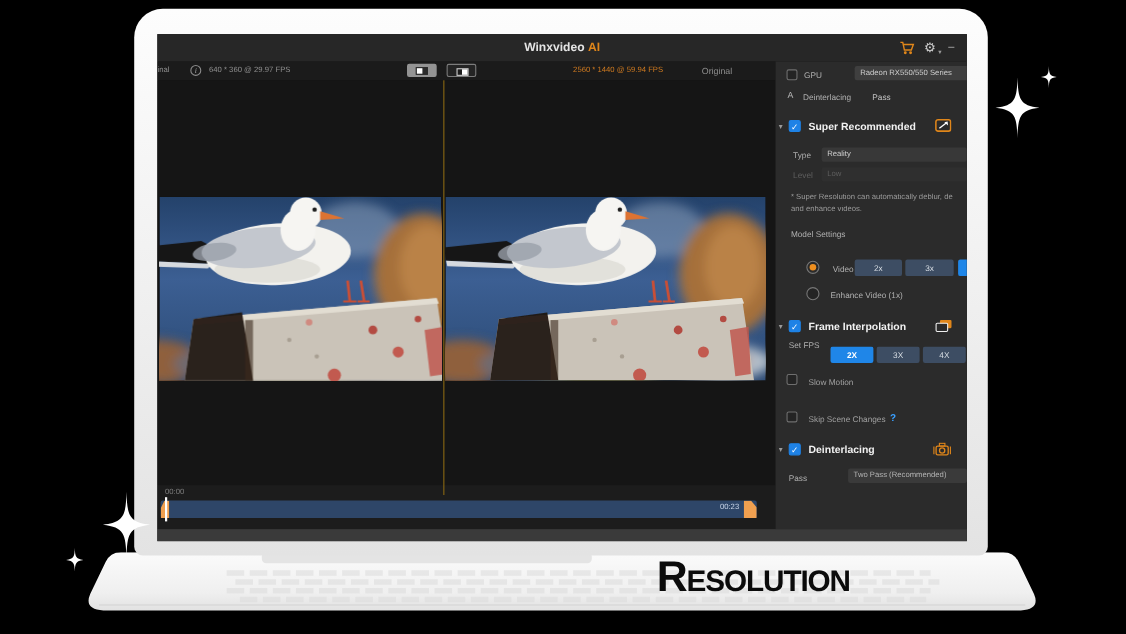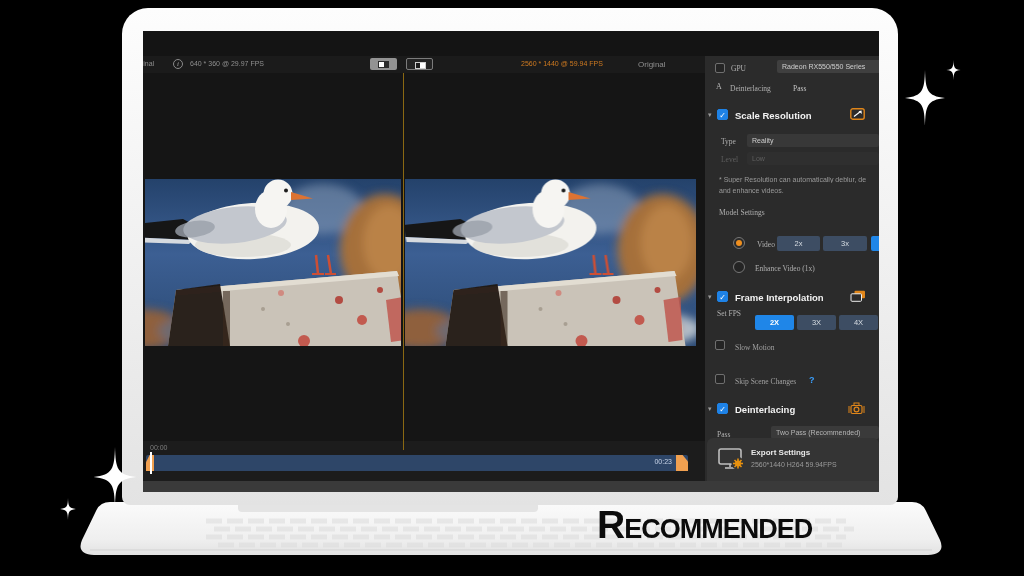--- a/index.html
+++ b/index.html
@@ -54,21 +54,21 @@
   .tl-handle-l{left:0;top:0;width:8px;height:16px;background:#f0a050;
                clip-path:polygon(0 45%,45% 0,100% 0,100% 100%,0 100%);}
   .tl-handle-r{left:530px;top:0;width:12px;height:16px;background:#f0a050;
                clip-path:polygon(0 0,55% 0,100% 40%,100% 100%,0 100%);}
   .tl-playhead{left:4px;top:-3px;width:2px;height:22px;background:#fff;}
   .tl-end{right:16px;top:3px;color:#c8d4e8;font-size:7px;}
   .bottomstrip{left:0;top:450px;width:736px;height:11px;background:#3a3a3a;}
 
   
   .panel{left:562px;top:25px;width:174px;height:425px;background:#2b2b2b;overflow:hidden;}
-  .plabel{color:#b0b0b0;font-size:7.5px;font-family:Liberation Serif, serif;}
+  .plabel{color:#b0b0b0;font-size:7.5px;}
   .pdim{color:#5f5f5f;}
   .phead{color:#f2f2f2;font-size:9.5px;font-weight:bold;}
   .pcaret{color:#9a9a9a;font-size:7px;font-family:"DejaVu Sans",sans-serif;}
   .cb{width:10px;height:10px;border:1px solid #6f6f6f;border-radius:2px;background:#242424;}
   .cb.on{width:11px;height:11px;background:#1e82e6;border-color:#1e82e6;color:#fff;
          text-align:center;line-height:11px;font-size:8px;font-family:"DejaVu Sans",sans-serif;}
   .radio{width:12px;height:12px;border:1px solid #777;border-radius:50%;background:#242424;}
   .radio.on{background:#2b2b2b;}
   .radio.on::after{content:"";position:absolute;left:2px;top:2px;width:6px;height:6px;
                    border-radius:50%;background:#ef8f1f;}
@@ -166,20 +166,34 @@
       <line x1="130" y1="35" x2="770" y2="35"></line>
       <line x1="142" y1="43" x2="766" y2="43"></line>
     </g>
     <line x1="14" y1="48" x2="856" y2="48" stroke="#d8d8d8" stroke-width="1.5"></line>
   </svg>
 
   <div class="abs lid"></div>
 
   <div class="abs screen">
 
+    <div class="abs titlebar">
+      <div class="abs title">
+        <span>Winxvideo</span>
+        <span class="ai">AI</span>
+      </div>
+      <svg class="abs tb-ico" style="left:674px" viewBox="0 0 15 15">
+        <path d="M1.5 2.5 h2.2 l1.5 7 h6.3 l1.8 -5 H4.3" fill="none" stroke="#e0861a" stroke-width="1.3"></path>
+        <circle cx="6" cy="12" r="1.3" fill="#e0861a"></circle>
+          <circle cx="10.8" cy="12" r="1.3" fill="#e0861a"></circle>
+      </svg>
+      <span class="abs tb-ico gear" style="left:697px">⚙</span>
+      <span class="abs caret-sm" style="left:710px;top:13px">▾</span>
+      <span class="abs minbtn" style="left:719px;top:7px">–</span>
+    </div>
 
     <div class="abs toolbar">
       <span class="abs dim" style="left:-13px;top:4px;white-space:nowrap">Original</span>
       <span class="abs info">i</span>
       <span class="abs dim" style="left:47px;top:4px">640 * 360 @ 29.97 FPS</span>
       <div class="abs toggle tg1">
         <span class="tg-ico">
             <span class="tg-half"></span>
           </span>
       </div>
@@ -222,21 +236,21 @@
       <span class="abs cb" style="left:10px;top:7px"></span>
       <span class="abs plabel" style="left:26px;top:8px">GPU</span>
       <div class="abs field" style="left:72px;top:4px;width:106px">Radeon RX550/550 Series</div>
 
       <span class="abs plabel" style="left:11px;top:26px;font-size:8px;color:#b5b5b5">A</span>
       <span class="abs plabel" style="left:25px;top:28px">Deinterlacing</span>
       <span class="abs plabel" style="left:88px;top:28px;color:#c5c5c5">Pass</span>
 
       <span class="abs pcaret" style="left:3px;top:55px">▾</span>
       <span class="abs cb on" style="left:12px;top:53px">✓</span>
-      <span class="abs phead" style="left:30px;top:54px">Scale Resolution</span>
+      <span class="abs phead" style="left:30px;top:54px">Super Recommended</span>
       <svg class="abs" style="left:145px;top:52px;width:15px;height:12px" viewBox="0 0 15 12">
         <rect x="0.8" y="0.8" width="13.4" height="10.4" rx="2" fill="none" stroke="#e0861a" stroke-width="1.4"></rect>
         <line x1="4" y1="8.5" x2="10.5" y2="3.5" stroke="#fff" stroke-width="1.2"></line>
         <polygon points="11.5,2.5 11.8,6 8.5,3.2" fill="#fff"></polygon>
       </svg>
 
       <span class="abs plabel" style="left:16px;top:81px">Type</span>
       <div class="abs field" style="left:42px;top:78px;width:132px;background:#383838">Reality</div>
 
       <span class="abs plabel pdim" style="left:16px;top:99px">Level</span>
@@ -283,41 +297,24 @@
         <line x1="1" y1="4" x2="1" y2="11" stroke="#e0861a" stroke-width="1"></line>
         <line x1="16" y1="4" x2="16" y2="11" stroke="#e0861a" stroke-width="1"></line>
         <rect x="3" y="3.5" width="11" height="8" rx="1.5" fill="none" stroke="#e0861a" stroke-width="1.2"></rect>
         <rect x="6" y="1" width="5" height="2.5" fill="none" stroke="#e0861a" stroke-width="1"></rect>
         <circle cx="8.5" cy="7.5" r="2.4" fill="none" stroke="#e0861a" stroke-width="1.2"></circle>
       </svg>
 
       <span class="abs plabel" style="left:12px;top:374px">Pass</span>
       <div class="abs field" style="left:66px;top:370px;width:108px;background:#3a3a3a;color:#b5b5b5">Two Pass (Recommended)</div>
 
-      <div class="abs exportbar">
-        <svg class="abs" style="left:10px;top:9px;width:28px;height:24px" viewBox="0 0 28 24">
-          <rect x="2" y="2" width="22" height="15" rx="2" fill="none" stroke="#bdbdbd" stroke-width="1.6"></rect>
-          <line x1="13" y1="17" x2="13" y2="20" stroke="#bdbdbd" stroke-width="1.6"></line>
-          <line x1="8" y1="21" x2="18" y2="21" stroke="#bdbdbd" stroke-width="1.6"></line>
-          <circle cx="21" cy="16.5" r="6.5" fill="#343434"></circle>
-          <circle cx="21" cy="16.5" r="3" fill="#e8920f"></circle>
-          <g stroke="#e8920f" stroke-width="1.6">
-            <line x1="21" y1="11.5" x2="21" y2="21.5"></line>
-              <line x1="16" y1="16.5" x2="26" y2="16.5"></line>
-            <line x1="17.5" y1="13" x2="24.5" y2="20"></line>
-              <line x1="24.5" y1="13" x2="17.5" y2="20"></line>
-          </g>
-        </svg>
-        <span class="abs exp-title" style="left:44px;top:10px">Export Settings</span>
-        <span class="abs exp-sub" style="left:44px;top:23px">2560*1440  H264  59.94FPS</span>
-      </div>
     </div>
   </div>
 
-  <div class="abs logo">Recommended</div>
+  <div class="abs logo">Resolution</div>
 
   <svg class="abs sparkle" style="left:903px;top:70px;width:44px;height:56px" viewBox="0 0 40 56">
       <use href="#spark"></use>
     </svg>
   <svg class="abs sparkle" style="left:945px;top:60px;width:17px;height:20px" viewBox="0 0 40 56">
       <use href="#spark"></use>
     </svg>
   <svg class="abs sparkle" style="left:93px;top:447px;width:44px;height:60px" viewBox="0 0 40 56">
       <use href="#spark"></use>
     </svg>

